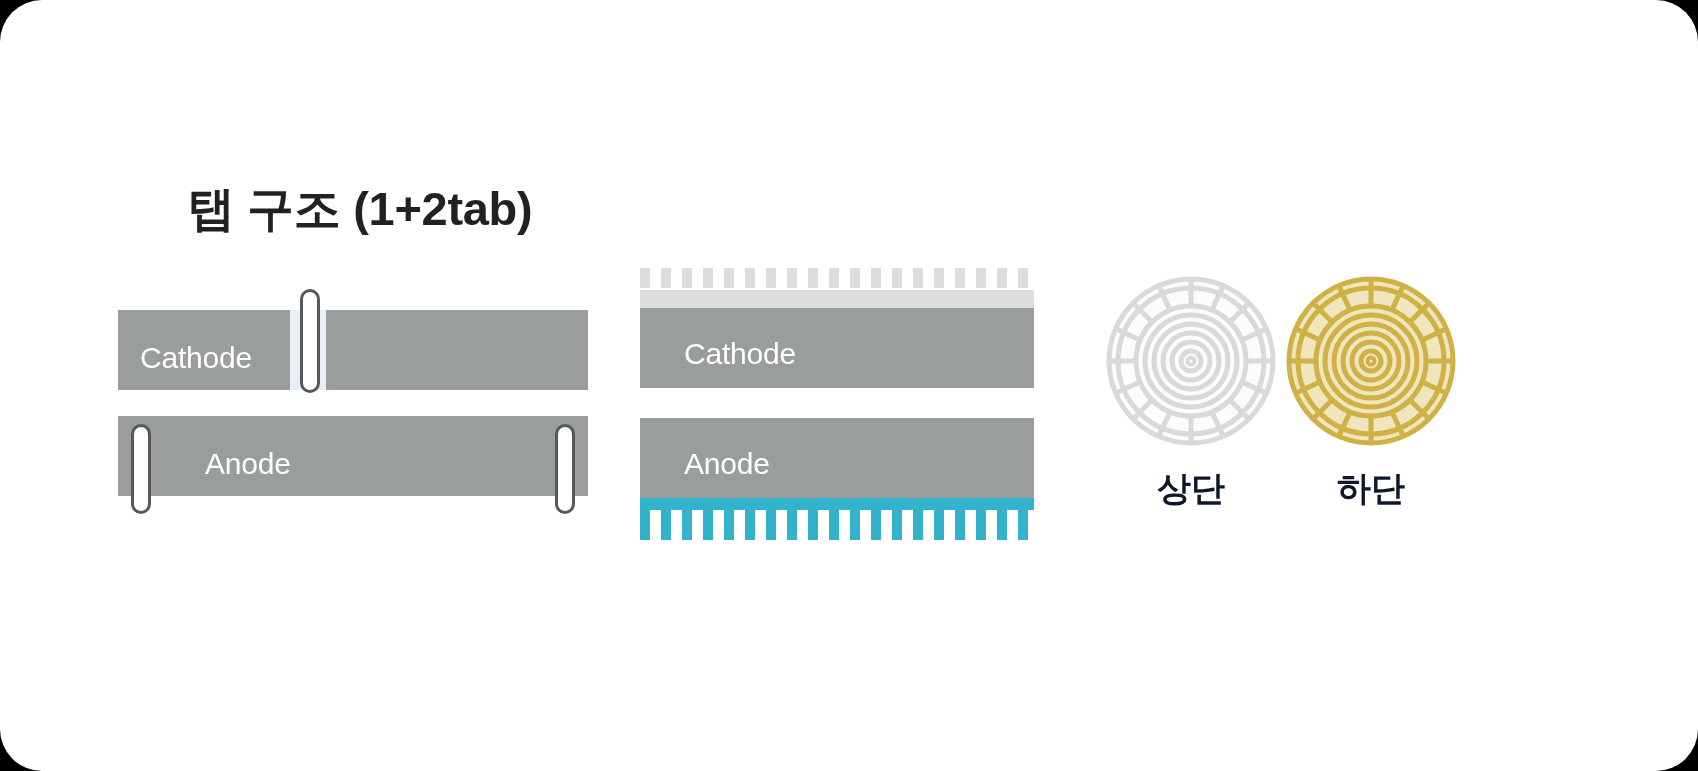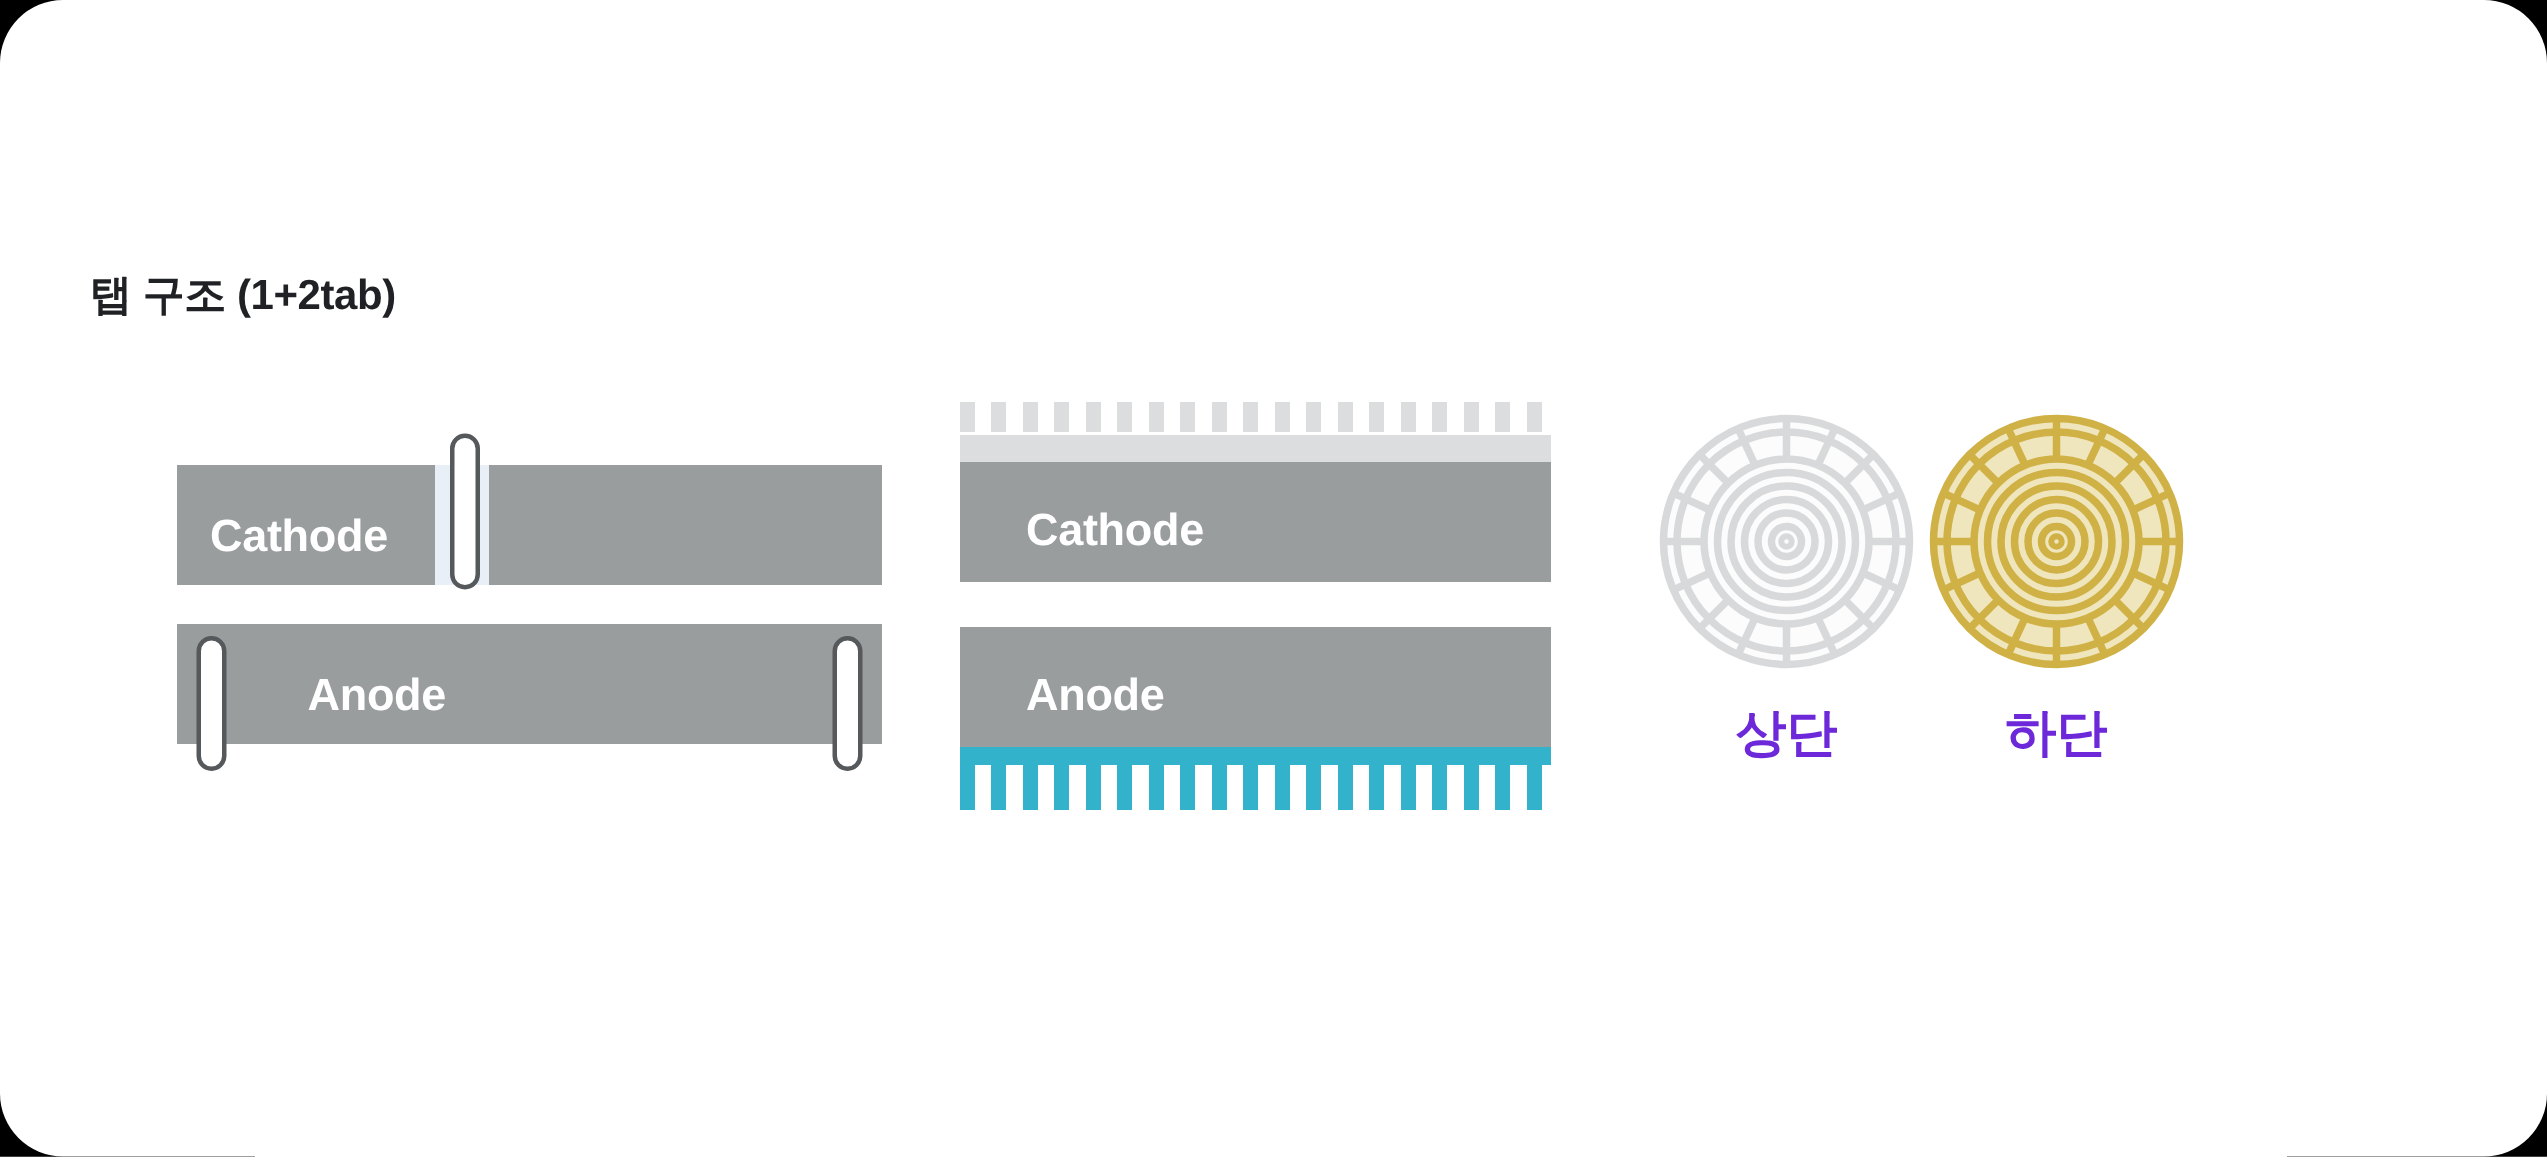--- a/index.html
+++ b/index.html
@@ -30,37 +30,38 @@
     height: 771px;
   }
   #panel-tab      { left: 60px;   width: 600px; }
   #panel-tabless  { left: 640px;  width: 420px; }
   #panel-jelly    { left: 1060px; width: 560px; }
 
   .panel-title {
     position: absolute;
     top: 178px;
     width: 100%;
-    font-size: 28px;
+    text-align: center;
+    font-size: 47px;
     font-weight: 700;
     color: #1f2124;
     letter-spacing: -0.3px;
     white-space: nowrap;
   }
 
   
   .bar {
     position: absolute;
     background: #9a9d9e;
   }
   .bar-label {
     position: absolute;
     color: #ffffff;
     font-size: 30px;
-    font-weight: 700;
+    font-weight: 400;
     letter-spacing: -0.2px;
     white-space: nowrap;
   }
 
   
   #p1-cathode {
     left: 58px;  top: 310px;
     width: 470px; height: 80px;
   }
   #p1-cathode-label { left: 80px; top: 341px; }
@@ -178,21 +179,21 @@
 
   .jelly svg { display: block; width: 170px; height: 170px; }
 
   .jelly-label {
     position: absolute;
     top: 466px;
     width: 170px;
     text-align: center;
     font-size: 34px;
     font-weight: 700;
-    color: #6d28d9;
+    color: #0f172a;
     white-space: nowrap;
   }
   #jelly-top-label    { left: 46px;  }
   #jelly-bottom-label { left: 226px; font-family: Liberation Mono, monospace; }
 </style>
 </head>
 <body>
 
 <div id="card">
 

